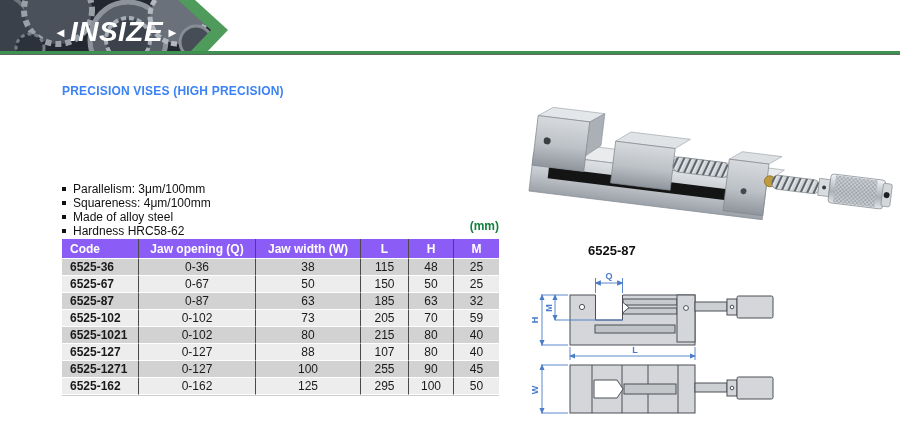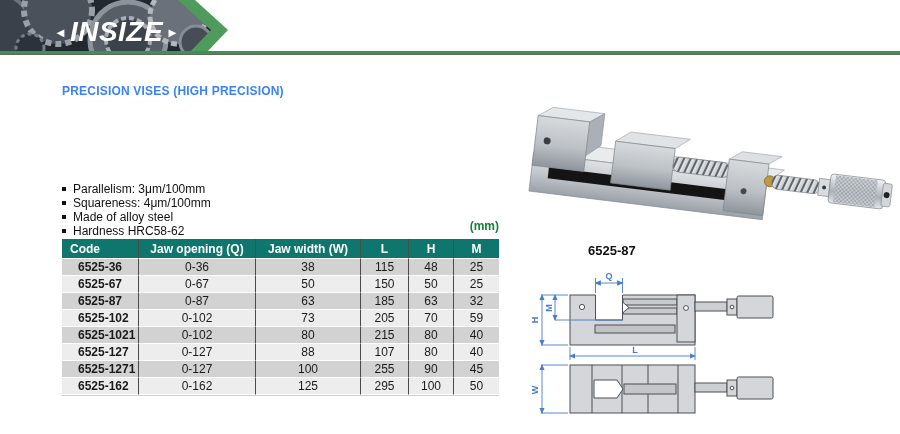--- a/index.html
+++ b/index.html
@@ -26,27 +26,27 @@
   .features { position:absolute; left:62px; top:152px; list-style:none;margin-top:30px; }
   .features li { display:flex; align-items:center; font-size:12px; color:#111;
     height:14px; margin-bottom:0; }
   .bullet { width:4px; height:4px; background:#111; margin-right:7px; flex:0 0 auto; }
 
   .unit-label { position:absolute; left:62px; top:219px; width:437px; text-align:right;
     font-size:12px; font-weight:bold; color:#15803d; }
 
   .spec-table { position:absolute; left:62px; top:239px; border-collapse:separate;
     border-spacing:0; table-layout:fixed; width:437px; box-shadow:0 1px 0 #cfcfcf; }
-  .spec-table th { height:20px; background:#0f766e; color:#fff; font-size:12px;
+  .spec-table th { height:20px; background:#8b5cf6; color:#fff; font-size:12px;
     font-weight:bold; text-align:center; border-bottom:1px solid #fff; }
   .spec-table th:first-child { text-align:left; padding-left:8px; }
   .spec-table th:not(:first-child), .spec-table td:not(:first-child) { border-left:1px solid #4a4a4a; }
   .spec-table td { height:17px; font-size:12px; color:#1a1a1a; text-align:center;
     border-bottom:1px solid #fff; }
-  .spec-table td:first-child { text-align:left; padding-left:16px; font-weight:bold; }
+  .spec-table td:first-child { text-align:left; padding-left:8px; font-weight:bold; }
   .spec-table tbody tr:nth-child(odd) td { background:#d2d2d2; }
   .spec-table tbody tr:nth-child(even) td { background:#ededed; }
 
   
   .photo-wrap { position:absolute; left:520px; top:102px; width:380px; height:144px; }
   .photo-caption { position:absolute; left:588px; top:243px; font-size:13px;
     font-weight:bold; color:#111; }
   .diagram-wrap { position:absolute; left:528px; top:268px; width:266px; height:152px; }
 </style>
 </head>

